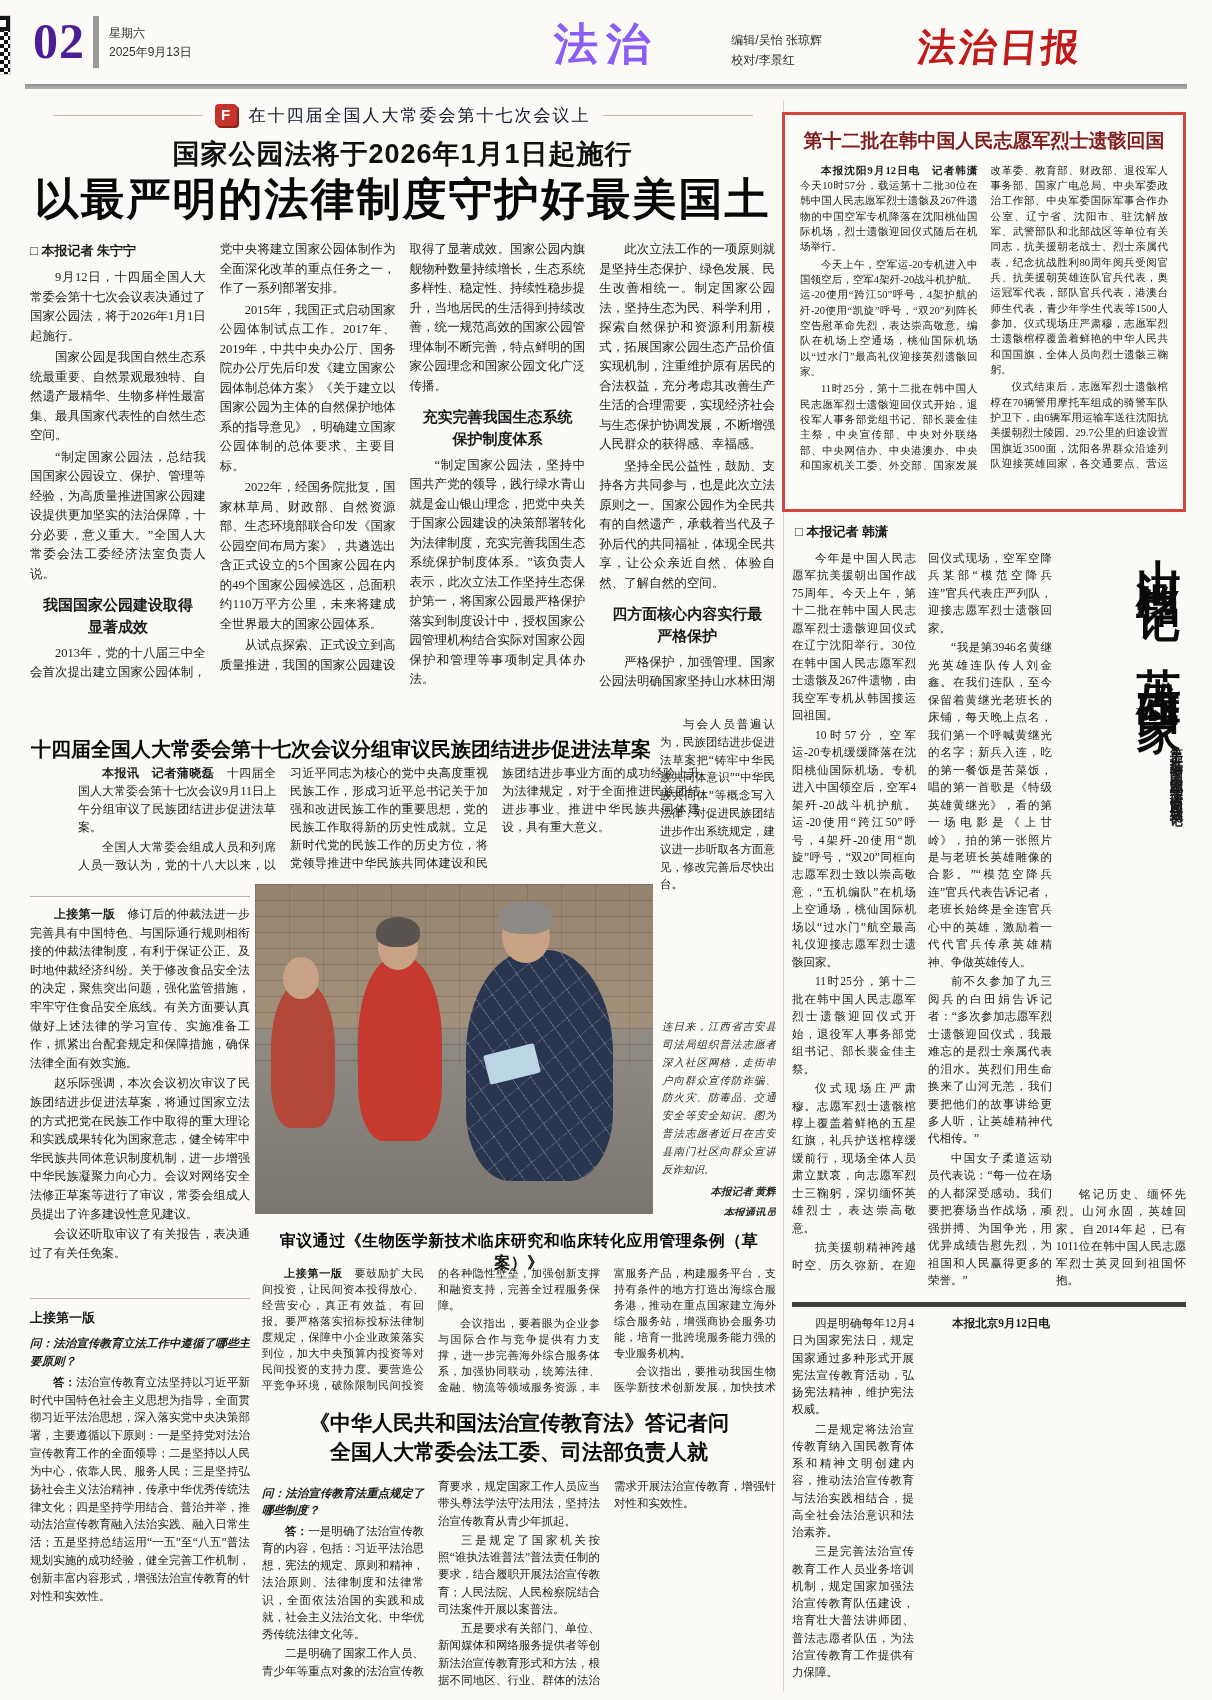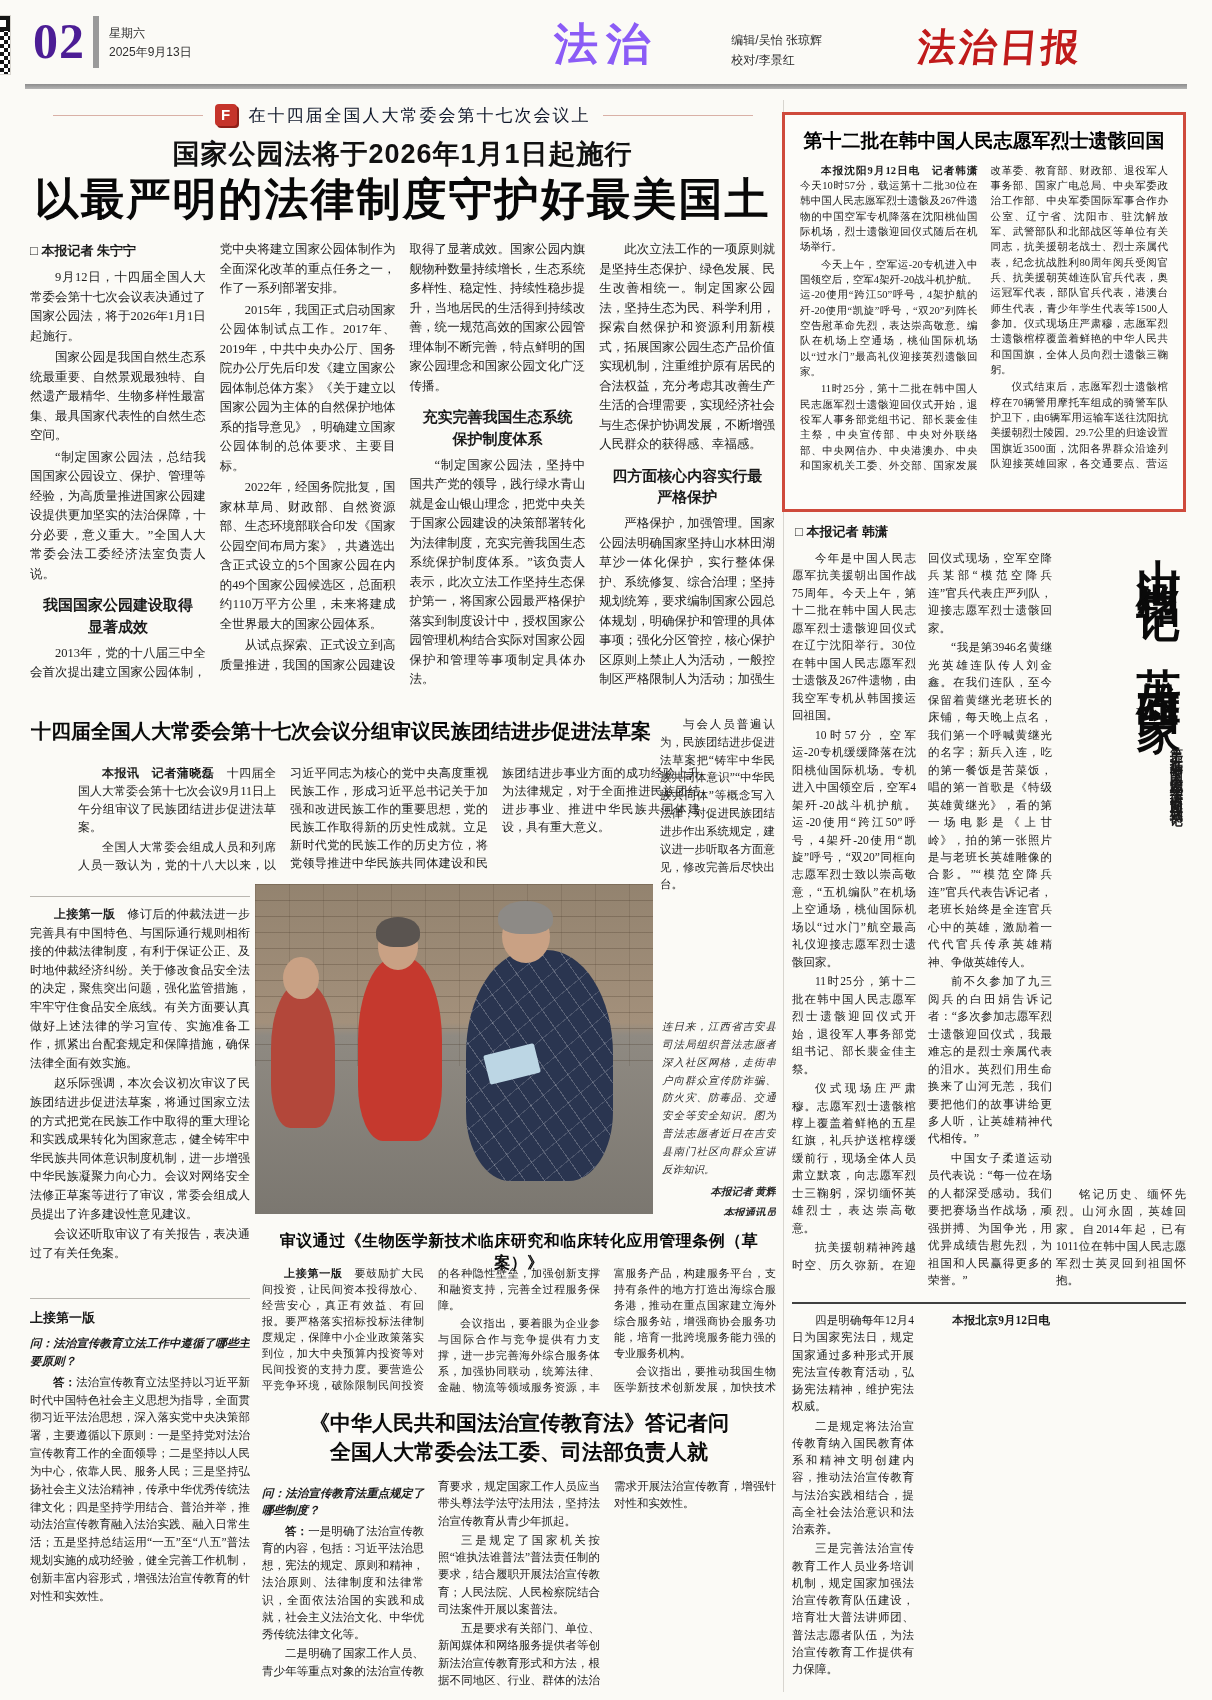--- a/index.html
+++ b/index.html
@@ -35,21 +35,21 @@
   .kicker .logo { width:22px; height:22px; background:#c5342b; border-radius:4px;
                   color:#fff; font:bold 15px/22px "Liberation Sans", sans-serif; text-align:center;
                   box-shadow:2px 2px 0 #8f1f18; }
   .kicker .ktext { font:17px/1 "Liberation Serif", serif; color:#0f172a; letter-spacing:2px; }
   .deck { text-align:center; font:bold 27px/1.2 "Liberation Sans", sans-serif; color:#111; letter-spacing:1px; }
   .lead-headline { text-align:center; font:900 44px/1.15 "Liberation Sans", sans-serif; color:#080808; letter-spacing:2px; }
   .lead-body { columns:4; column-gap:14px; font:12.5px/1.56 "Liberation Serif", serif; }
 
   
   .redbox { border:3px solid #cf4a3c; background:#fdfcf9; padding:12px 15px 10px; }
-  .redbox h2 { text-align:center; font:900 19px/1.3 "Liberation Sans", sans-serif; color:#000000; margin:2px 0 9px; }
+  .redbox h2 { text-align:center; font:900 19px/1.3 "Liberation Sans", sans-serif; color:#7f1d1d; margin:2px 0 9px; }
   .redbox .cols { columns:2; column-gap:13px; font:10.5px/1.46 "Liberation Serif", serif; height:325px; }
 
   
   .unity-headline { font:900 20px/1.3 "Liberation Sans", sans-serif; text-align:center; letter-spacing:0; color:#0a0a0a; }
   .unity-body { columns:3; column-gap:14px; font:12px/1.5 "Liberation Serif", serif; }
   .side-col { font:11.5px/1.55 "Liberation Serif", serif; text-align:justify; overflow:hidden; }
 
   .jump { border-top:1px solid #b9b6b0; padding-top:8px; font:12px/1.55 "Liberation Serif", serif; text-align:justify; overflow:hidden; }
 
   
@@ -65,21 +65,21 @@
   .caption .credit { text-align:right; font-style:italic; font-weight:bold; margin-top:4px; }
 
   
   .biomed-headline { text-align:center; font:bold 16px/1.35 "Liberation Sans", sans-serif; color:#0a0a0a; letter-spacing:0.5px; }
   .biomed-body { columns:3; column-gap:14px; font:11px/1.45 "Liberation Serif", serif; }
 
   
   .qa-headline { text-align:center; font:900 21px/1.4 "Liberation Sans", sans-serif; color:#0a0a0a; }
   .qa-body { columns:3; column-gap:14px; font:11.5px/1.5 "Liberation Serif", serif; }
   .qa-left { border-top:1px solid #b9b6b0; padding-top:8px; font:11.5px/1.55 "Liberation Serif", serif; text-align:justify; overflow:hidden; }
-  .qa-right { border-top:2px solid #404040; padding-top:8px; }
+  .qa-right { border-top:5px solid #404040; padding-top:8px; }
 
   
   .mem-byline { font:bold 13px/1.3 "Liberation Sans", sans-serif; }
   .mem-cols { columns:2; column-gap:12px; font:11.5px/1.52 "Liberation Serif", serif; }
   .vheadline { writing-mode:vertical-rl; display:flex; gap:14px; }
   .vmain { font:900 44px/1.28 "Liberation Serif", serif; color:#0a0a0a; letter-spacing:13px; }
   .vsub  { font:bold 13px/1.5 "Liberation Sans", sans-serif; letter-spacing:3px; padding-top:38px; color:#1a1a1a; }
   .mem-tail { font:11.5px/1.5 "Liberation Serif", serif; text-align:justify; overflow:hidden; }
 </style>
 </head>
@@ -122,35 +122,36 @@
       <p>国家公园是我国自然生态系统最重要、自然景观最独特、自然遗产最精华、生物多样性最富集、最具国家代表性的自然生态空间。</p>
       <p>“制定国家公园法，总结我国国家公园设立、保护、管理等经验，为高质量推进国家公园建设提供更加坚实的法治保障，十分必要，意义重大。”全国人大常委会法工委经济法室负责人说。</p>
       <p class="subhead">我国国家公园建设取得显著成效</p>
       <p>2013年，党的十八届三中全会首次提出建立国家公园体制，党中央将建立国家公园体制作为全面深化改革的重点任务之一，作了一系列部署安排。</p>
       <p>2015年，我国正式启动国家公园体制试点工作。2017年、2019年，中共中央办公厅、国务院办公厅先后印发《建立国家公园体制总体方案》《关于建立以国家公园为主体的自然保护地体系的指导意见》，明确建立国家公园体制的总体要求、主要目标。</p>
       <p>2022年，经国务院批复，国家林草局、财政部、自然资源部、生态环境部联合印发《国家公园空间布局方案》，共遴选出含正式设立的5个国家公园在内的49个国家公园候选区，总面积约110万平方公里，未来将建成全世界最大的国家公园体系。</p>
       <p>从试点探索、正式设立到高质量推进，我国的国家公园建设取得了显著成效。国家公园内旗舰物种数量持续增长，生态系统多样性、稳定性、持续性稳步提升，当地居民的生活得到持续改善，统一规范高效的国家公园管理体制不断完善，特点鲜明的国家公园理念和国家公园文化广泛传播。</p>
       <p class="subhead">充实完善我国生态系统保护制度体系</p>
       <p>“制定国家公园法，坚持中国共产党的领导，践行绿水青山就是金山银山理念，把党中央关于国家公园建设的决策部署转化为法律制度，充实完善我国生态系统保护制度体系。”该负责人表示，此次立法工作坚持生态保护第一，将国家公园最严格保护落实到制度设计中，授权国家公园管理机构结合实际对国家公园保护和管理等事项制定具体办法。</p>
       <p>此次立法工作的一项原则就是坚持生态保护、绿色发展、民生改善相统一。制定国家公园法，坚持生态为民、科学利用，探索自然保护和资源利用新模式，拓展国家公园生态产品价值实现机制，注重维护原有居民的合法权益，充分考虑其改善生产生活的合理需要，实现经济社会与生态保护协调发展，不断增强人民群众的获得感、幸福感。</p>
+      <p>坚持全民公益性，鼓励、支持各方共同参与，也是此次立法原则之一。国家公园作为全民共有的自然遗产，承载着当代及子孙后代的共同福祉，体现全民共享，让公众亲近自然、体验自然、了解自然的空间。</p>
       <p class="subhead">四方面核心内容实行最严格保护</p>
       <p>严格保护，加强管理。国家公园法明确国家坚持山水林田湖草沙一体化保护，实行整体保护、系统修复、综合治理；坚持规划统筹，要求编制国家公园总体规划，明确保护和管理的具体事项；强化分区管控，核心保护区原则上禁止人为活动，一般控制区严格限制人为活动；加强生物多样性保护，维护生态安全，提高生态系统质量。</p>
     </div>
 
   <div class="abs redbox" style="left:782px; top:112px; width:404px; height:400px;">
     <h2>第十二批在韩中国人民志愿军烈士遗骸回国</h2>
     <div class="cols">
         <p><b>本报沈阳9月12日电　记者韩潇　</b>今天10时57分，载运第十二批30位在韩中国人民志愿军烈士遗骸及267件遗物的中国空军专机降落在沈阳桃仙国际机场，烈士遗骸迎回仪式随后在机场举行。</p>
         <p>今天上午，空军运-20专机进入中国领空后，空军4架歼-20战斗机护航。运-20使用“跨江50”呼号，4架护航的歼-20使用“凯旋”呼号，“双20”列阵长空告慰革命先烈，表达崇高敬意。编队在机场上空通场，桃仙国际机场以“过水门”最高礼仪迎接英烈遗骸回家。</p>
         <p>11时25分，第十二批在韩中国人民志愿军烈士遗骸迎回仪式开始，退役军人事务部党组书记、部长裴金佳主祭，中央宣传部、中央对外联络部、中央网信办、中央港澳办、中央和国家机关工委、外交部、国家发展改革委、教育部、财政部、退役军人事务部、国家广电总局、中央军委政治工作部、中央军委国际军事合作办公室、辽宁省、沈阳市、驻沈解放军、武警部队和北部战区等单位有关同志，抗美援朝老战士、烈士亲属代表，纪念抗战胜利80周年阅兵受阅官兵、抗美援朝英雄连队官兵代表，奥运冠军代表，部队官兵代表，港澳台师生代表，青少年学生代表等1500人参加。仪式现场庄严肃穆，志愿军烈士遗骸棺椁覆盖着鲜艳的中华人民共和国国旗，全体人员向烈士遗骸三鞠躬。</p>
         <p>仪式结束后，志愿军烈士遗骸棺椁在70辆警用摩托车组成的骑警车队护卫下，由6辆军用运输车送往沈阳抗美援朝烈士陵园。29.7公里的归途设置国旗近3500面，沈阳各界群众沿途列队迎接英雄回家，各交通要点、营运车辆和主要建筑打出向英雄致敬的标语。</p>
       </div>
   </div>
 
-  <h2 class="abs unity-headline" style="left:30px; top:718px; width:622px;">十四届全国人大常委会第十七次会议分组审议民族团结进步促进法草案</h2>
+  <h2 class="abs unity-headline" style="left:30px; top:738px; width:622px;font-family:Liberation Mono, monospace;">十四届全国人大常委会第十七次会议分组审议民族团结进步促进法草案</h2>
   <div class="abs cols unity-body" style="left:30px; top:764px; width:622px; height:112px;margin-left:48px;">
       <p><b>本报讯　记者蒲晓磊　</b>十四届全国人大常委会第十七次会议9月11日上午分组审议了民族团结进步促进法草案。</p>
       <p>全国人大常委会组成人员和列席人员一致认为，党的十八大以来，以习近平同志为核心的党中央高度重视民族工作，形成习近平总书记关于加强和改进民族工作的重要思想，党的民族工作取得新的历史性成就。立足新时代党的民族工作的历史方位，将党领导推进中华民族共同体建设和民族团结进步事业方面的成功经验上升为法律规定，对于全面推进民族团结进步事业、推进中华民族共同体建设，具有重大意义。</p>
     </div>
   <div class="abs side-col plain" style="left:660px; top:716px; width:115px; height:296px;">
       <p>与会人员普遍认为，民族团结进步促进法草案把“铸牢中华民族共同体意识”“中华民族共同体”等概念写入法律，对促进民族团结进步作出系统规定，建议进一步听取各方面意见，修改完善后尽快出台。</p>
     </div>
 
   <div class="abs jump plain" style="left:30px; top:896px; width:220px; height:394px;">
       <p><b>上接第一版　</b>修订后的仲裁法进一步完善具有中国特色、与国际通行规则相衔接的仲裁法律制度，有利于保证公正、及时地仲裁经济纠纷。关于修改食品安全法的决定，聚焦突出问题，强化监管措施，牢牢守住食品安全底线。有关方面要认真做好上述法律的学习宣传、实施准备工作，抓紧出台配套规定和保障措施，确保法律全面有效实施。</p>

